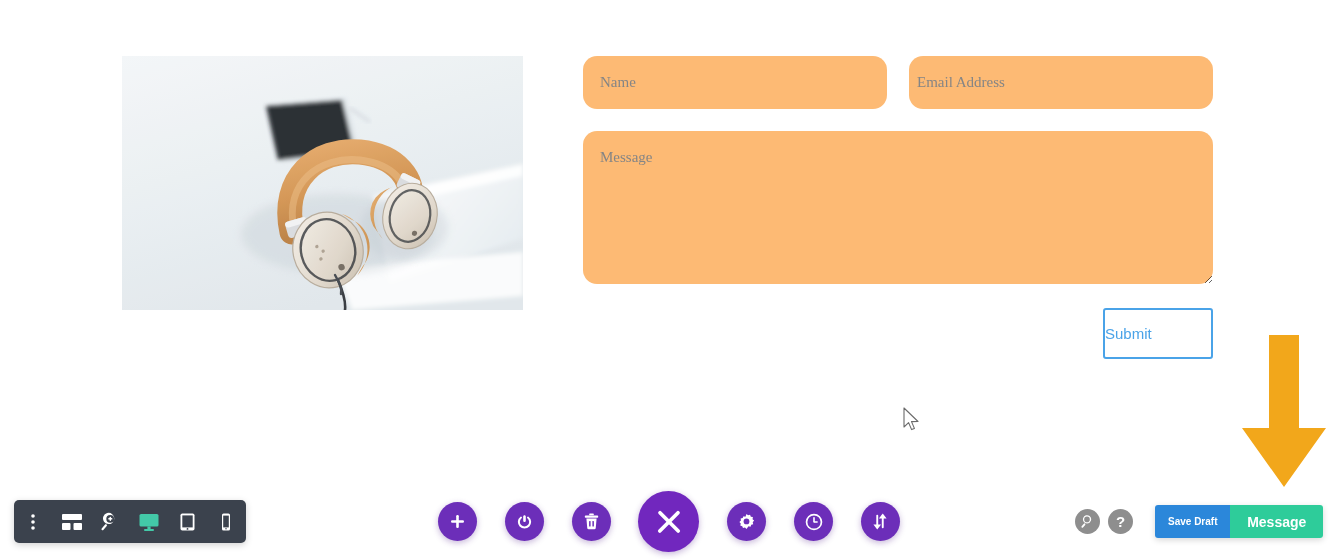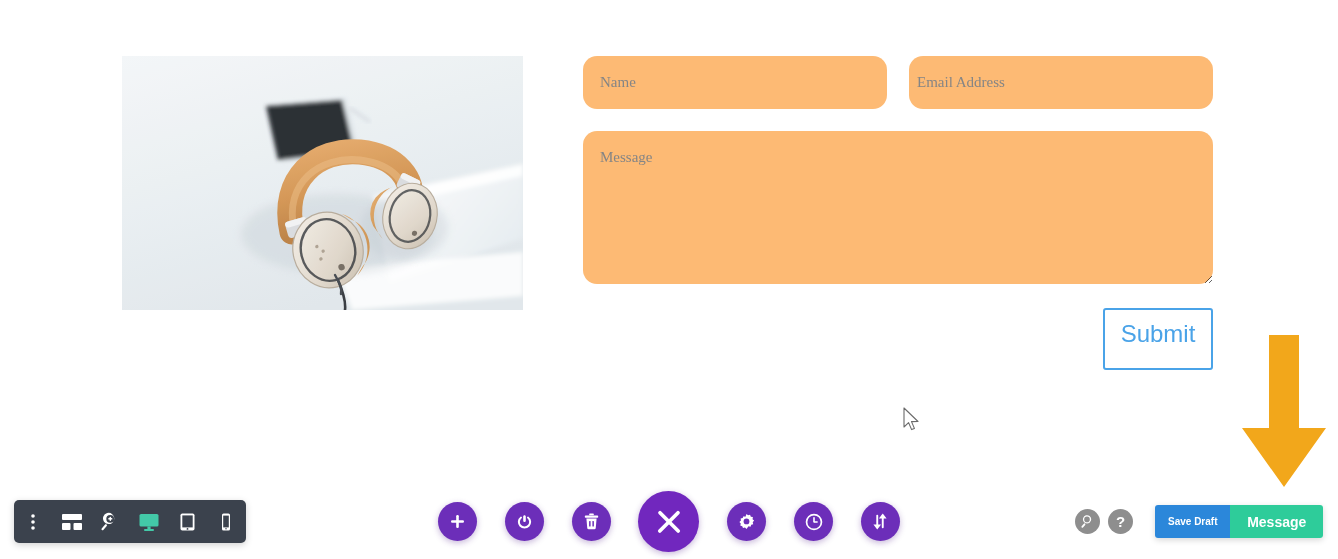--- a/index.html
+++ b/index.html
@@ -78,29 +78,29 @@
     line-height: 1.4;
     display: block;
   }
   #submit-row {
     margin-top: 24px;
     display: flex;
     justify-content: flex-end;
   }
   #submit-button {
     width: 110px;
-    height: 62px;
+    height: 51px;
     background: #ffffff;
     border: 2px solid #4aa3e8;
     border-radius: 3px;
     color: #4aa3e8;
     font-family: "Liberation Sans", sans-serif;
-    font-size: 24px;
+    font-size: 15px;
     line-height: 47px;
-    text-align: center;
+    text-align: left;
     cursor: pointer;
     box-sizing: border-box;
   }
 
   
   #annotation-arrow {
     position: absolute;
     left: 1240px;
     top: 335px;
     width: 88px;

